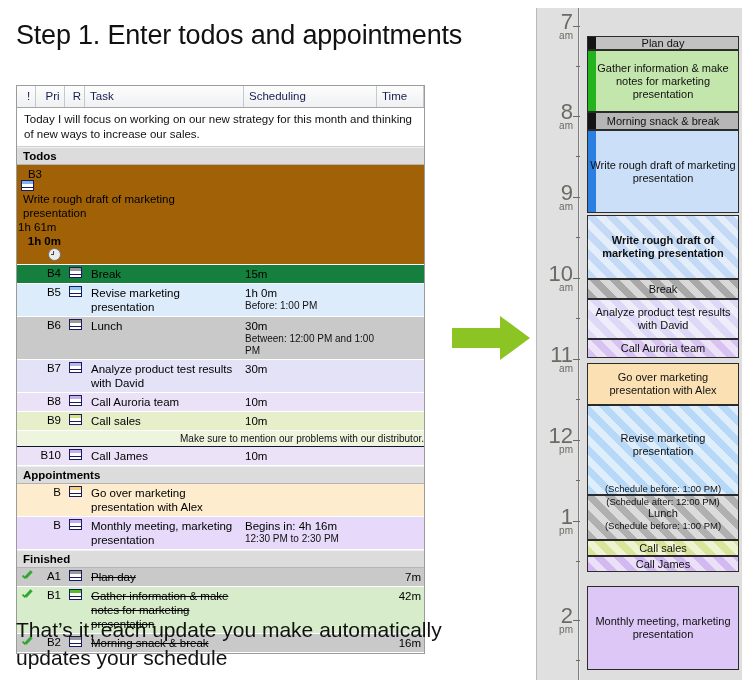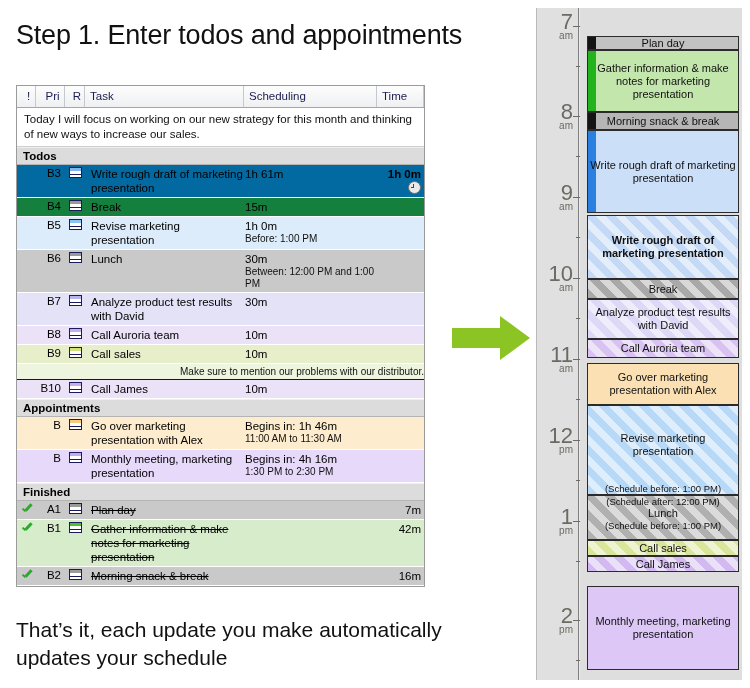--- a/index.html
+++ b/index.html
@@ -164,21 +164,21 @@
     <div class="c c-r">R</div>
     <div class="c c-task">Task</div>
     <div class="c c-sched">Scheduling</div>
     <div class="c c-time">Time</div>
   </div>
 
   <div class="notes-body">Today I will focus on working on our new strategy for this month and thinking of new ways to increase our sales.</div>
 
   <div class="group-row">Todos</div>
   <div id="todos-container">
-      <div class="trow" style="background: #0369a1;">
+      <div class="trow" style="background: #a16207; flex-direction: column;">
         <div class="cell cell-check"></div>
         <div class="cell cell-pri">B3</div>
         <div class="cell cell-ico"><span class="swatch"><i style="background: rgb(127, 179, 234);"></i><u></u></span></div>
         <div class="cell cell-task">Write rough draft of marketing presentation</div>
         <div class="cell cell-sched"><span>1h 61m</span></div>
         <div class="cell cell-time"><span class="bold">1h 0m</span><span class="clockico"></span></div>
       </div>
       <div class="trow" style="background: #15803d;">
         <div class="cell cell-check"></div>
         <div class="cell cell-pri">B4</div>
@@ -238,29 +238,28 @@
       </div>
     </div>
 
   <div class="group-row">Appointments</div>
   <div id="appts-container">
       <div class="trow" style="background: rgb(253, 236, 205);">
         <div class="cell cell-check"></div>
         <div class="cell cell-pri">B</div>
         <div class="cell cell-ico"><span class="swatch"><i style="background: rgb(247, 204, 127);"></i><u></u></span></div>
         <div class="cell cell-task">Go over marketing presentation with Alex</div>
-        <div class="cell cell-sched"><span>Begins in: 1h 46m</span><span class="sub">11:00 AM to 11:30 AM</span></div>
         <div class="cell cell-time"></div>
       </div>
       <div class="trow" style="background: rgb(230, 217, 250);">
         <div class="cell cell-check"></div>
         <div class="cell cell-pri">B</div>
         <div class="cell cell-ico"><span class="swatch"><i style="background: rgb(195, 169, 239);"></i><u></u></span></div>
         <div class="cell cell-task">Monthly meeting, marketing presentation</div>
-        <div class="cell cell-sched"><span>Begins in: 4h 16m</span><span class="sub">1:30 PM to 2:30 PM</span></div>
+        <div class="cell cell-sched"><span>Begins in: 4h 16m</span><span class="sub">12:30 PM to 2:30 PM</span></div>
         <div class="cell cell-time"></div>
       </div>
     </div>
 
   <div class="group-row">Finished</div>
   <div id="finished-container">
       <div class="trow" style="background: rgb(201, 201, 201);">
         <div class="cell cell-check"><span class="chk"></span></div>
         <div class="cell cell-pri">A1</div>
         <div class="cell cell-ico"><span class="swatch"><i style="background: rgb(154, 154, 154);"></i><u></u></span></div>

